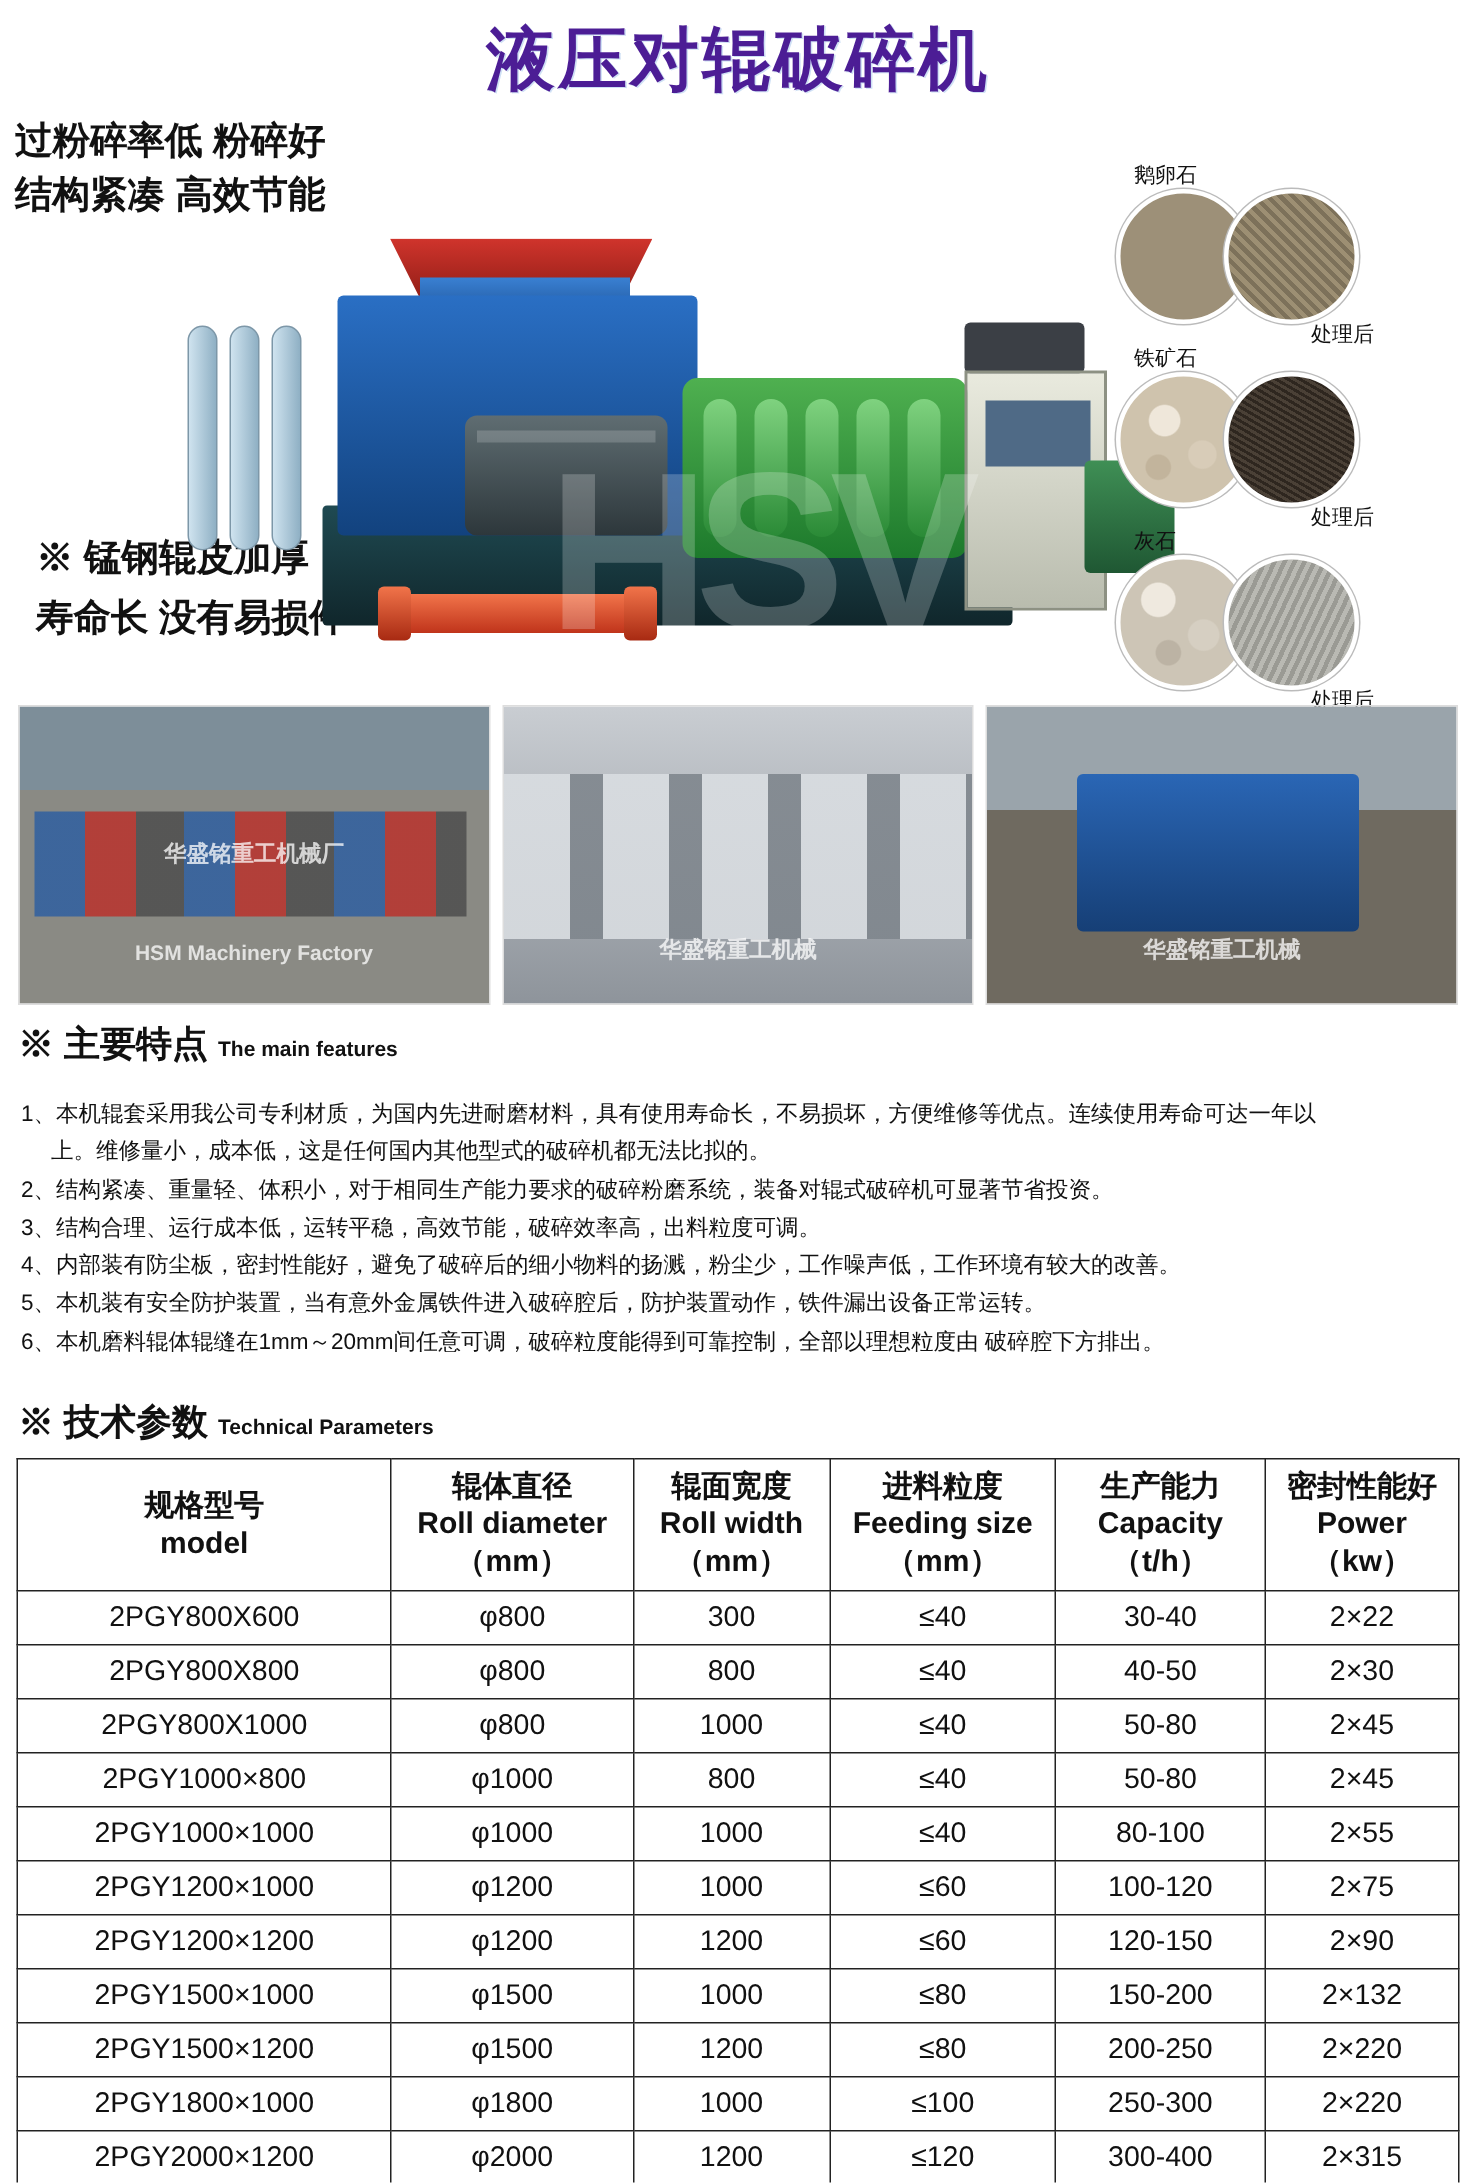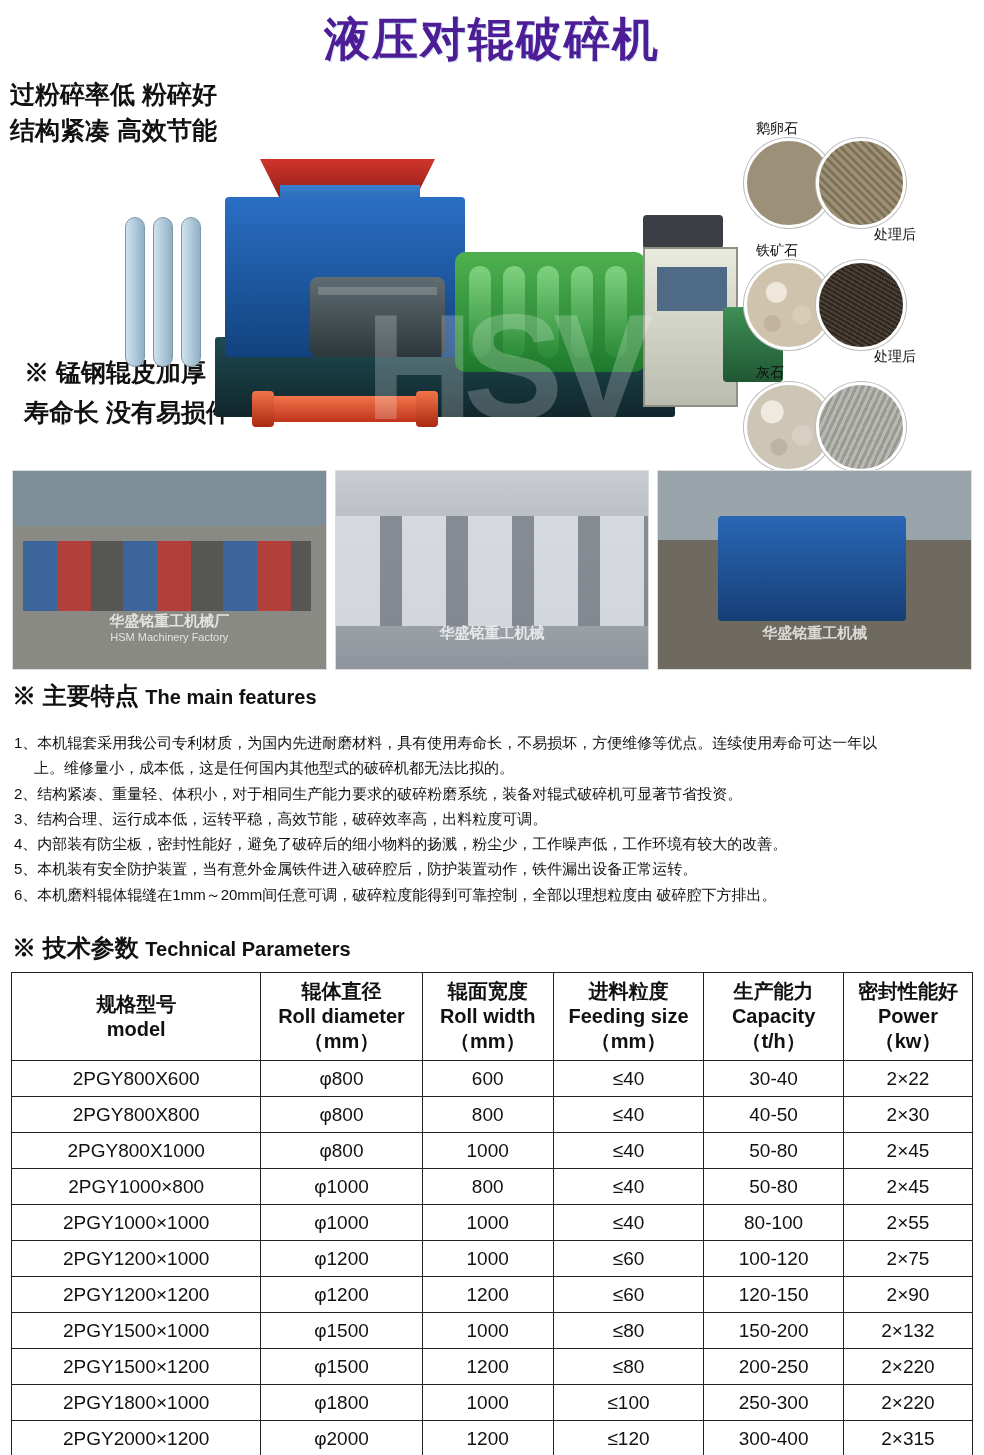--- a/index.html
+++ b/index.html
@@ -135,21 +135,21 @@
   .m-shaft-b:before{ left:-8px; }
   .m-shaft-b:after{ right:-8px; }
   .watermark {
     position:absolute; left:270px; top:170px;
     font-size:150px; font-weight:bold; color:rgba(255,255,255,.22);
     letter-spacing:-10px; line-height:.8; pointer-events:none;
   }
 
   
   .samples {
-    position:absolute; right:10px; top:68px; width:240px;
+    position:absolute; right:10px; top:56px; width:240px;
   }
   .sample-row { position:relative; height:110px; margin-bottom:12px; }
   .circ {
     position:absolute; top:8px; width:90px; height:90px; border-radius:50%;
     border:3px solid #fff; box-shadow:0 0 0 1px #bbb;
   }
   .circ.left { left:10px; }
   .circ.right { left:82px; }
   .s-label {
     position:absolute; font-size:14px; color:#111; white-space:nowrap;
@@ -197,27 +197,27 @@
   .ph2 { background:linear-gradient(180deg,#c9cdd2,#8e949b); }
   .ph2:after{ content:""; position:absolute; left:0; top:45px; width:100%; height:110px;
      background:repeating-linear-gradient(90deg,#d9dde1 0 44px,#7f868d 44px 66px); opacity:.9;}
   .ph3 { background:linear-gradient(180deg,#9aa4ab 0 35%,#6f6a60 35% 100%); }
   .ph3:after{ content:""; position:absolute; left:60px; top:45px; width:60%; height:105px;
      background:linear-gradient(180deg,#2a66b5,#163f76); border-radius:4px;}
   .photo-wm {
     position:absolute; left:0; right:0; bottom:26px; text-align:center;
     color:rgba(255,255,255,.75); font-size:15px; font-weight:bold; z-index:3;
   }
-  .photo-wm small { display:block; font-size:11px; font-weight:normal; }
+  .photo-wm small { display:block; font-size:14px; font-weight:bold;margin-top:48px; }
 
   
   .section-head {
     font-size:24px; font-weight:bold; padding:10px 12px 4px 12px;
   }
-  .section-head .en { font-size:20px; }
+  .section-head .en { font-size:14px; }
   .features {
     padding:0 14px 0 14px; font-size:15px; line-height:1.62; color:#111;
   }
   .features li { list-style:none; margin:0 0 1px 0; }
   .features .wrap2 { padding-left:20px; }
 
   
   table {
     width:962px; margin:4px 11px 0 11px; border-collapse:collapse;
     table-layout:fixed;
@@ -378,21 +378,21 @@
         <span class="cn">密封性能好</span>
         <span class="en">Power</span>
         <span class="en">（kw）</span>
       </th>
     </tr>
   </thead>
   <tbody>
       <tr>
         <td>2PGY800X600</td>
         <td>φ800</td>
-        <td>600</td>
+        <td>300</td>
         <td>≤40</td>
         <td>30-40</td>
         <td>2×22</td>
       </tr>
       <tr>
         <td>2PGY800X800</td>
         <td>φ800</td>
         <td>800</td>
         <td>≤40</td>
         <td>40-50</td>

